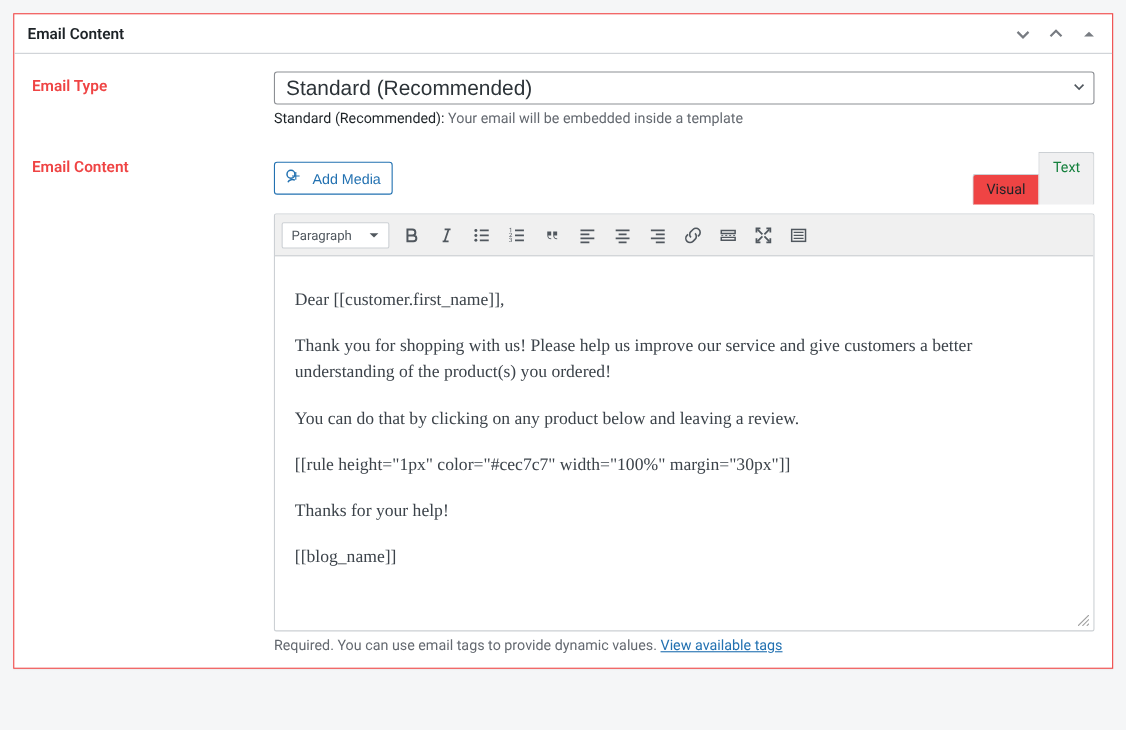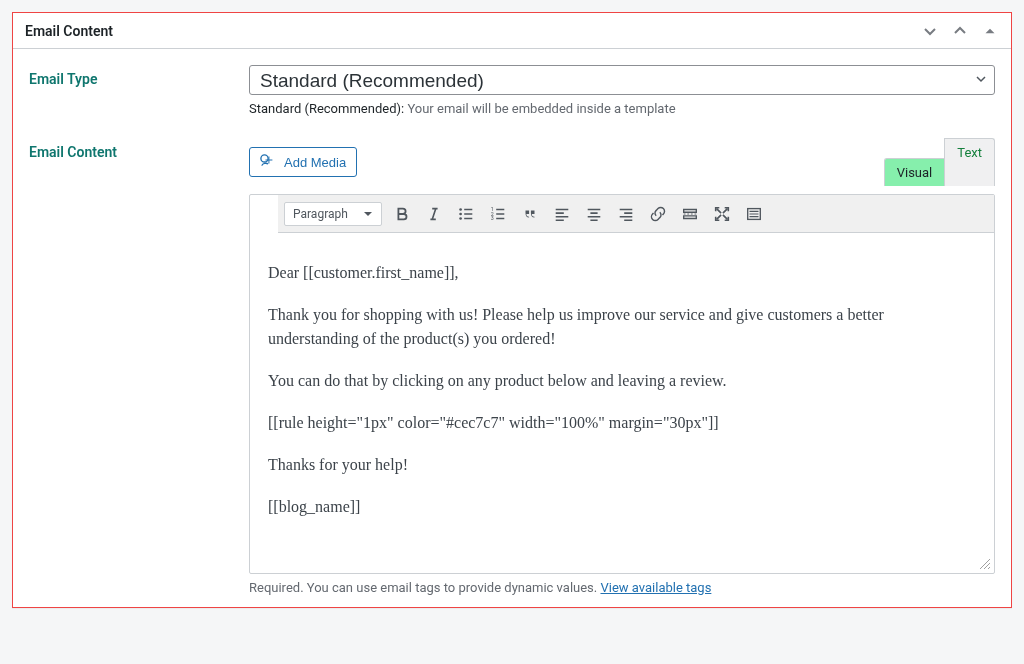--- a/index.html
+++ b/index.html
@@ -24,21 +24,21 @@
   }
   .postbox-title { font-size: 14px; font-weight: 600; color: #1d2327; }
   .handle-actions { display:flex; align-items:center; gap: 12px; }
   .handle-actions .icon-btn {
     width: 18px; height: 18px; display:flex; align-items:center; justify-content:center;
     cursor: pointer; color: #787c82;
   }
   .inside { padding: 16px 16px 12px; }
   .field-row { display:flex; align-items: flex-start; margin-bottom: 22px; }
   .field-row:last-child { margin-bottom: 0; }
-  .field-label { width: 220px; flex: 0 0 220px; font-weight: 600; color: #0f766e; font-size: 14px; padding-top: 6px; }
+  .field-label { width: 220px; flex: 0 0 220px; font-weight: 600; color: #ef4444; font-size: 14px; padding-top: 6px; }
   .field-control { flex: 1 1 auto; }
   .select-wrap { position: relative; }
   select.form-select {
     width: 100%; height: 30px; padding: 3px 28px 3px 10px;
     font-size: 19px; color: #2c3338;
     border: 1px solid #8c8f94; border-radius: 3px;
     background: #fff;
     -webkit-appearance:none; -moz-appearance:none; appearance:none;
   }
   .select-caret { position:absolute; right:8px; top: 8px; color:#50575e; pointer-events:none; }
@@ -55,34 +55,33 @@
   }
   .add-media-btn .icon { width:18px; height:18px; display:inline-flex; }
   .editor-tabs { display:flex; gap:0; align-self:flex-end; }
   .editor-tab {
     font-size: 13px; padding: 6px 12px;
     background: #f0f0f1; border:1px solid #ccd0d4; color:#15803d; cursor:pointer;
     border-bottom:none;
   }
   .editor-tab:first-child { border-right:none; border-top-left-radius:3px; }
   .editor-tab:last-child { border-top-right-radius:3px; }
-  .editor-tab.active { background:#86efac; color:#1d2327;margin-top:20px; }
+  .editor-tab.active { background:#ef4444; color:#1d2327;margin-top:20px; }
 
   .wp-editor {
     border:1px solid #ccd0d4;
     border-radius: 2px;
     overflow: hidden;
   }
   .toolbar {
     display:flex; align-items:center; gap: 10px;
     background: #f0f0f0;
     border-bottom:1px solid #ccd0d4;
     padding: 0 6px;
     height: 38px;
-    margin-left: 28px;
   }
   .format-select {
     display:inline-flex; align-items:center; gap:10px;
     background:#fff; border:1px solid #ccd0d4; border-radius:2px;
     padding: 4px 8px; font-size:12px; color:#50575e; cursor:pointer;
     min-width: 98px; justify-content: space-between;
   }
   .tb-buttons { display:flex; gap: 12px; }
   .tb-btn {
     width:20px; height:20px; display:flex; align-items:center; justify-content:center;

